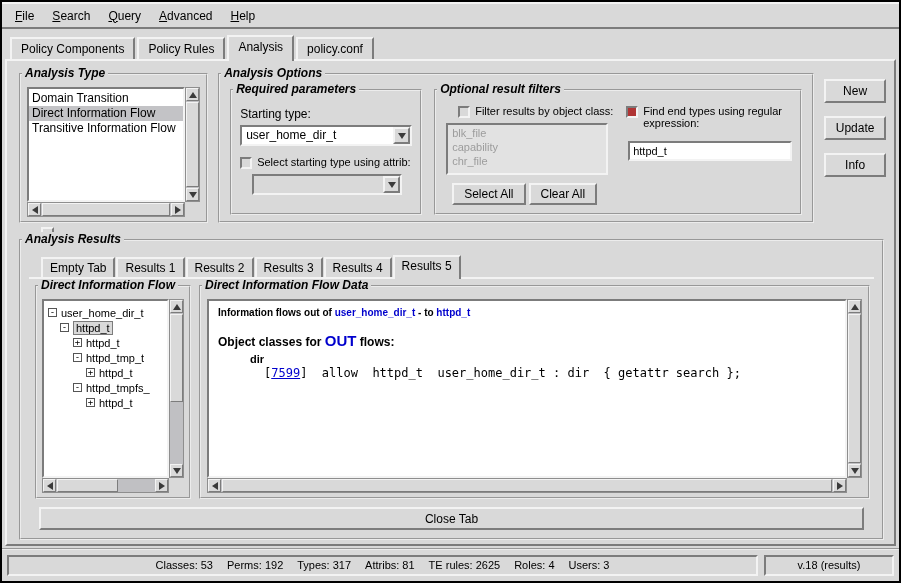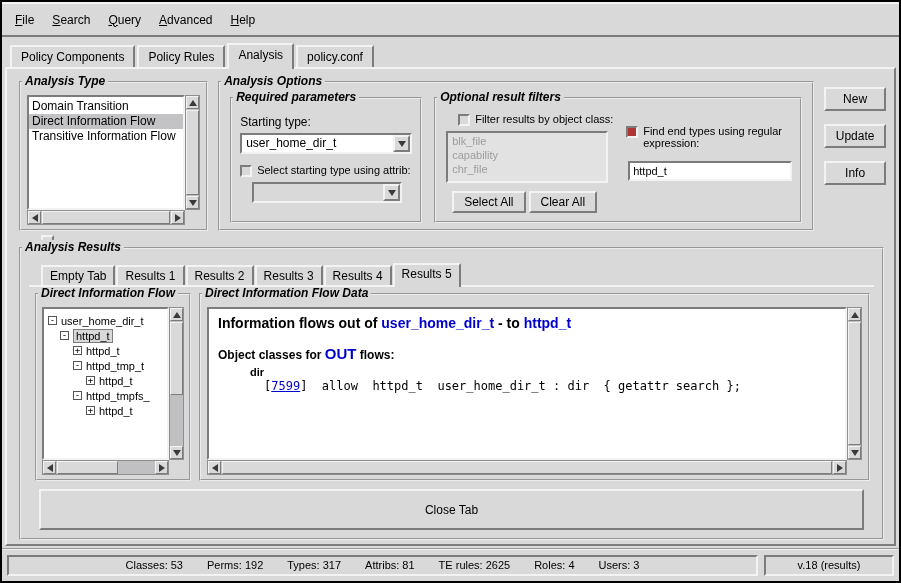--- a/index.html
+++ b/index.html
@@ -1,21 +1,21 @@
 <!DOCTYPE html>
 <html><head>
 <meta charset="utf-8">
 <style>
   html,body{margin:0;padding:0;}
   *,*::before,*::after{box-sizing:border-box;}
   body{width:901px;height:583px;background:#555;font-family:"Liberation Sans","DejaVu Sans",sans-serif;color:#000;}
   .window{width:901px;height:583px;background:#d9d9d9;border:2px solid #000;display:flex;flex-direction:column;overflow:hidden;}
 
   
-  .menubar{flex:none;height:35px;display:flex;align-items:center;padding:0 4px;background:#d9d9d9;border-top:2px solid #f3f3f3;border-bottom:2px solid #7c7c7c;}
+  .menubar{flex:none;height:27px;display:flex;align-items:center;padding:0 4px;background:#d9d9d9;border-top:2px solid #f3f3f3;border-bottom:2px solid #7c7c7c;}
   .menu-item{padding:3px 9px;font-size:12px;white-space:nowrap;}
 
   
   .main-tabs{flex:none;display:flex;align-items:flex-end;height:30px;padding:6px 0 0 8px;position:relative;z-index:2;}
   .tab{background:#d9d9d9;border-top:2px solid #f3f3f3;border-left:2px solid #f3f3f3;border-right:2px solid #7c7c7c;padding:3px 9px;font-size:12px;margin-right:2px;white-space:nowrap;}
   .tab.active{padding-bottom:7px;margin-bottom:-2px;}
 
   .main-frame{flex:1;margin:0 3px 0 3px;background:#d9d9d9;border:2px solid;border-color:#f3f3f3 #7c7c7c #7c7c7c #f3f3f3;padding:12px 8px 4px 12px;display:flex;flex-direction:column;position:relative;z-index:1;}
 
   
@@ -86,35 +86,35 @@
   .tree-group .group-title{max-width:140px;}
   .data-group{flex:1;padding:12px 6px 4px;}
   .tree-area{background:#fff;border:2px solid;border-color:#7c7c7c #f3f3f3 #f3f3f3 #7c7c7c;overflow:hidden;padding:4px 2px;}
   .tree-row{display:flex;align-items:center;height:15px;white-space:nowrap;}
   .d0{padding-left:2px;}.d1{padding-left:14px;}.d2{padding-left:27px;}.d3{padding-left:40px;}
   .expander{flex:none;width:9px;height:9px;border:1px solid #555;background:#fff;font-size:9px;line-height:7px;text-align:center;margin-right:4px;font-family:"DejaVu Sans Mono",monospace;}
   .tree-label{font-size:11px;}
   .tree-row.sel .tree-label{border:1px solid #7c7c7c;background:#d9d9d9;padding:0 2px;}
 
   .data-area{background:#fff;border:2px solid;border-color:#7c7c7c #f3f3f3 #f3f3f3 #7c7c7c;overflow:hidden;padding:6px 9px;}
-  .flow-header{font-size:14px;font-weight:bold;}
+  .flow-header{font-size:10px;font-weight:bold;}
   .type-name{color:#0000cd;}
   .pre{white-space:pre;}
   .oc-line{margin-top:14px;font-size:12px;font-weight:bold;}
   .oc-dir{color:#0000cd;font-size:15px;}
   .oc-name{margin:4px 0 0 32px;font-size:11px;font-weight:bold;}
   .rule-line{margin:1px 0 0 46px;font-family:"DejaVu Sans Mono","Liberation Mono",monospace;font-size:12px;}
   .rule-link{color:#0000cd;text-decoration:underline;}
 
   .close-row{flex:none;margin:8px 10px 2px 10px;}
-  .close-btn{width:100%;height:41px;}
+  .close-btn{width:100%;height:23px;}
 
   
   .statusbar{flex:none;height:33px;display:flex;align-items:center;gap:6px;padding:5px 5px 6px;border-top:2px groove #ececec;margin-top:2px;}
-  .status-left{flex:1;height:21px;border:2px solid;border-color:#7c7c7c #f3f3f3 #f3f3f3 #7c7c7c;display:flex;align-items:center;justify-content:center;gap:24px;font-size:11px;}
+  .status-left{flex:1;height:21px;border:2px solid;border-color:#7c7c7c #f3f3f3 #f3f3f3 #7c7c7c;display:flex;align-items:center;justify-content:center;gap:14px;font-size:11px;}
   .status-right{flex:none;width:130px;height:21px;border:2px solid;border-color:#7c7c7c #f3f3f3 #f3f3f3 #7c7c7c;display:flex;align-items:center;justify-content:center;font-size:11px;}
   u{text-decoration:underline;}
 </style>
 </head>
 <body>
 
 <div class="window">
 
   <div class="menubar">
     <span class="menu-item"><u>F</u>ile</span>
@@ -206,21 +206,21 @@
               <div class="dis-item">capability</div>
               <div class="dis-item">chr_file</div>
             </div>
             <div class="filter-btns">
               <button class="btn">Select All</button>
               <button class="btn">Clear All</button>
             </div>
           </div>
 
           <div class="regex-col">
-            <div class="cb-row" style="margin-top:14px;">
+            <div class="cb-row" style="margin-top:2px;">
               <span class="checkbox checked"></span>
               <span class="cb-label regex-label">Find end types using regular expression:</span>
             </div>
             <input class="text-input" value="httpd_t" style="">
           </div>
         </div>
       </div>
 
       <div class="side-btns">
         <button class="btn">New</button>

